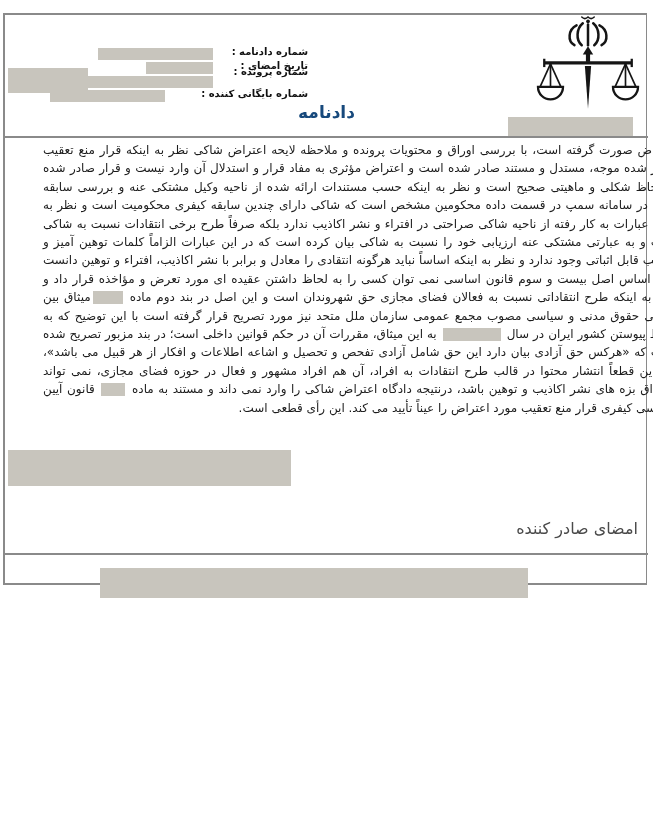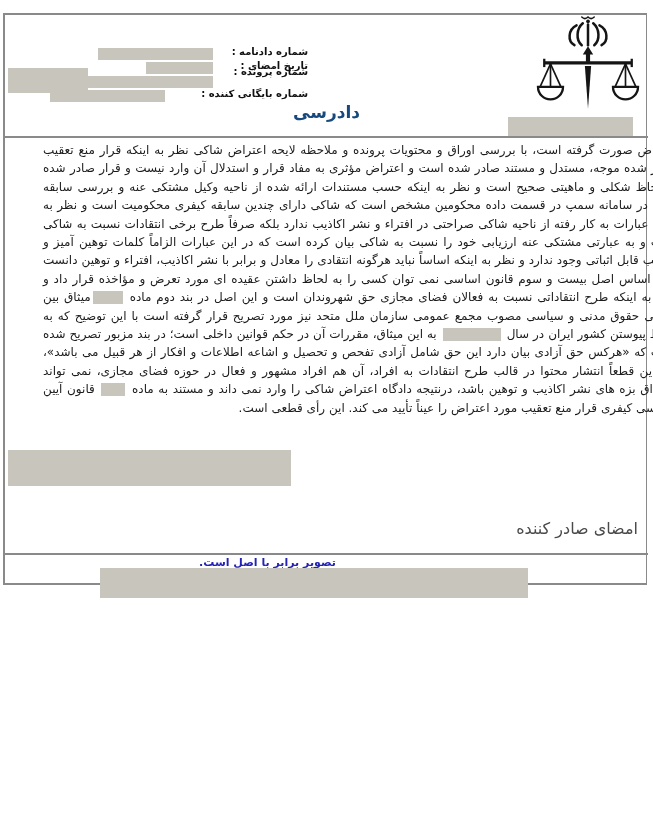--- a/index.html
+++ b/index.html
@@ -133,23 +133,22 @@
   <div class="hdr-row r3">شماره پرونده :</div>
   <div class="hdr-row r4">شماره بایگانی کننده :</div>
 
   <div class="redact h1"></div>
   <div class="redact h2"></div>
   <div class="redact h3"></div>
   <div class="redact h4"></div>
   <div class="redact hleft"></div>
   <div class="redact under-emblem"></div>
 
-  <div class="doc-title">دادرسی</div>
+  <div class="doc-title">دادنامه</div>
 
   <div class="body-text" id="body-text">اعتراض صورت گرفته است، با بررسی اوراق و محتویات پرونده و ملاحظه لایحه اعتراض شاکی نظر به اینکه قرار منع تعقیب صادر شده موجه، مستدل و مستند صادر شده است و اعتراض مؤثری به مفاد قرار و استدلال آن وارد نیست و قرار صادر شده از لحاظ شکلی و ماهیتی صحیح است و نظر به اینکه حسب مستندات ارائه شده از ناحیه وکیل مشتکی عنه و بررسی سابقه متهم در سامانه سمپ در قسمت داده محکومین مشخص است که شاکی دارای چندین سابقه کیفری محکومیت است و نظر به اینکه عبارات به کار رفته از ناحیه شاکی صراحتی در افتراء و نشر اکاذیب ندارد بلکه صرفاً طرح برخی انتقادات نسبت به شاکی است و به عبارتی مشتکی عنه ارزیابی خود را نسبت به شاکی بیان کرده است که در این عبارات الزاماً کلمات توهین آمیز و اکاذیب قابل اثباتی وجود ندارد و نظر به اینکه اساساً نباید هرگونه انتقادی را معادل و برابر با نشر اکاذیب، افتراء و توهین دانست و بر اساس اصل بیست و سوم قانون اساسی نمی توان کسی را به لحاظ داشتن عقیده ای مورد تعرض و مؤاخذه قرار داد و نظر به اینکه طرح انتقاداتی نسبت به فعالان فضای مجازی حق شهروندان است و این اصل در بند دوم ماده <span class="redact-inline" style="width: 30px;"></span>میثاق بین المللی حقوق مدنی و سیاسی مصوب مجمع عمومی سازمان ملل متحد نیز مورد تصریح قرار گرفته است با این توضیح که به لحاظ پیوستن کشور ایران در سال <span class="redact-inline" style="width: 58px;"></span> به این میثاق، مقررات آن در حکم قوانین داخلی است؛ در بند مزبور تصریح شده است که «هرکس حق آزادی بیان دارد این حق شامل آزادی تفحص و تحصیل و اشاعه اطلاعات و افکار از هر قبیل می باشد»، بنابراین قطعاً انتشار محتوا در قالب طرح انتقادات به افراد، آن هم افراد مشهور و فعال در حوزه فضای مجازی، نمی تواند مصداق بزه های نشر اکاذیب و توهین باشد، درنتیجه دادگاه اعتراض شاکی را وارد نمی داند و مستند به ماده <span class="redact-inline" style="width: 24px;"></span> قانون آیین دادرسی کیفری قرار منع تعقیب مورد اعتراض را عیناً تأیید می کند. این رأی قطعی است.</div>
 
   <div class="redact body-block"></div>
   <div class="signature">امضای صادر کننده</div>
 
-  <div class="cert-note">تصویر برابر با اصل است.</div>
   <div class="redact footer-block"></div>
 
 </div>
 
 </body></html>

